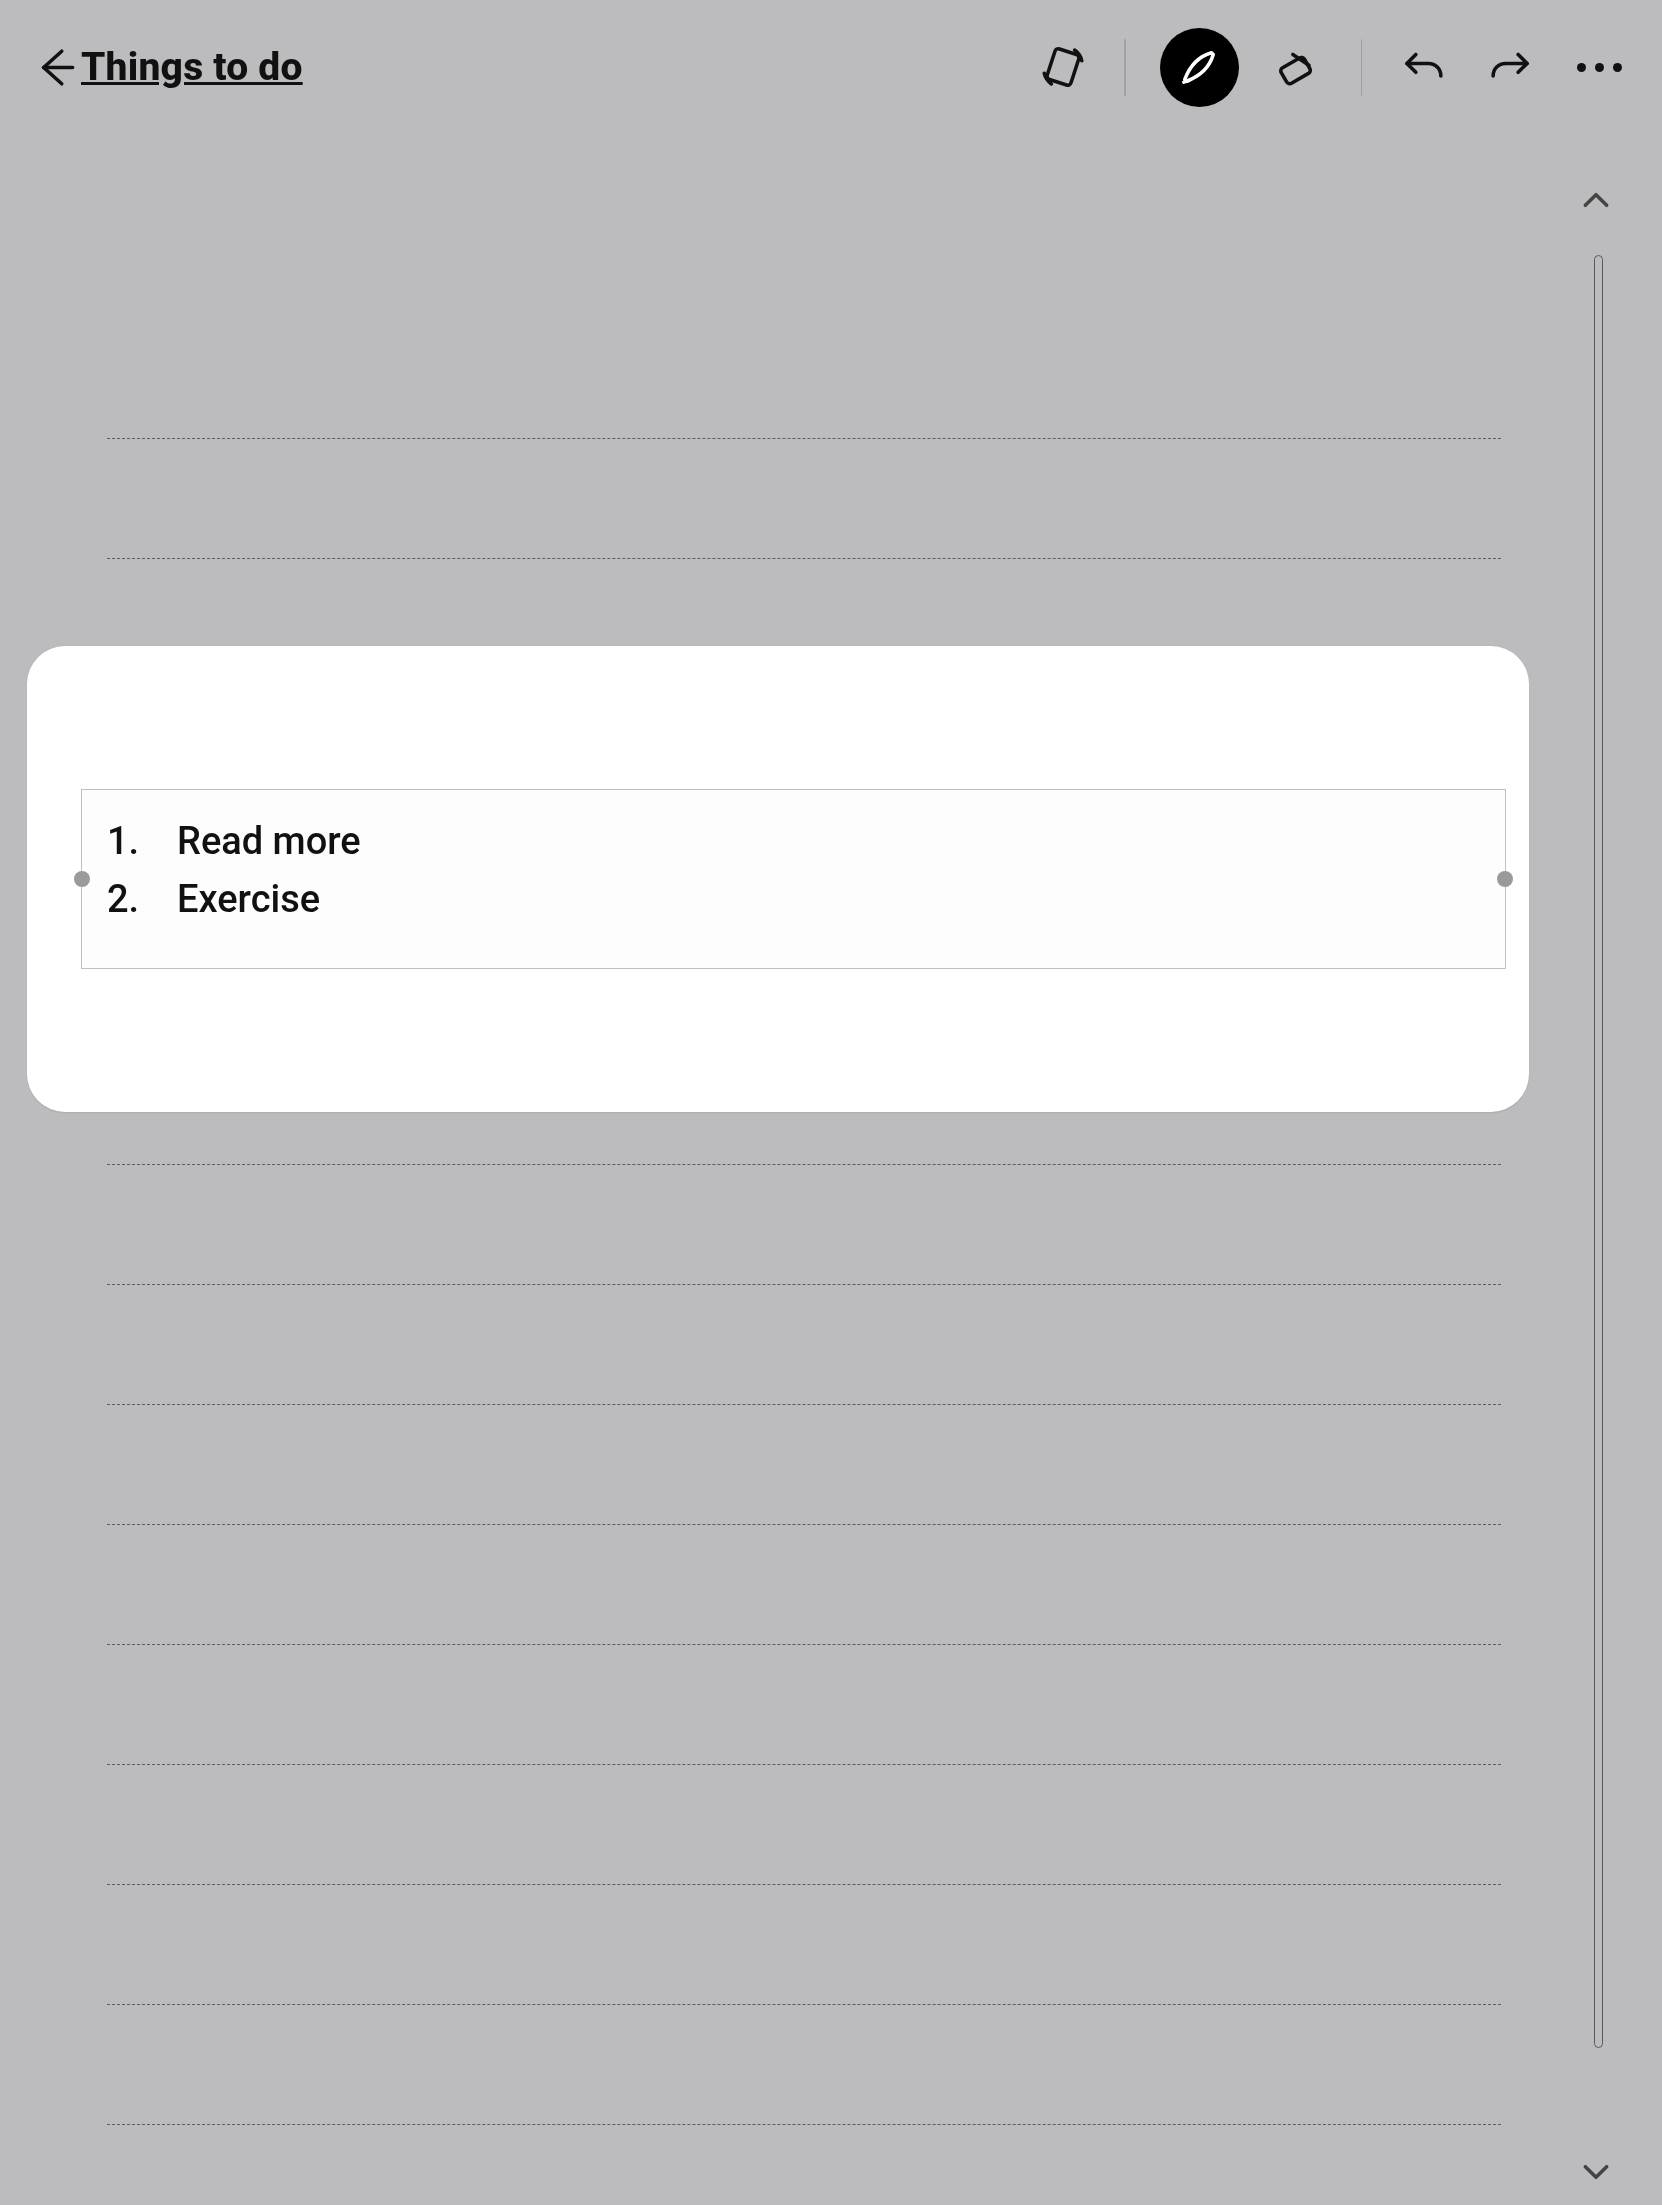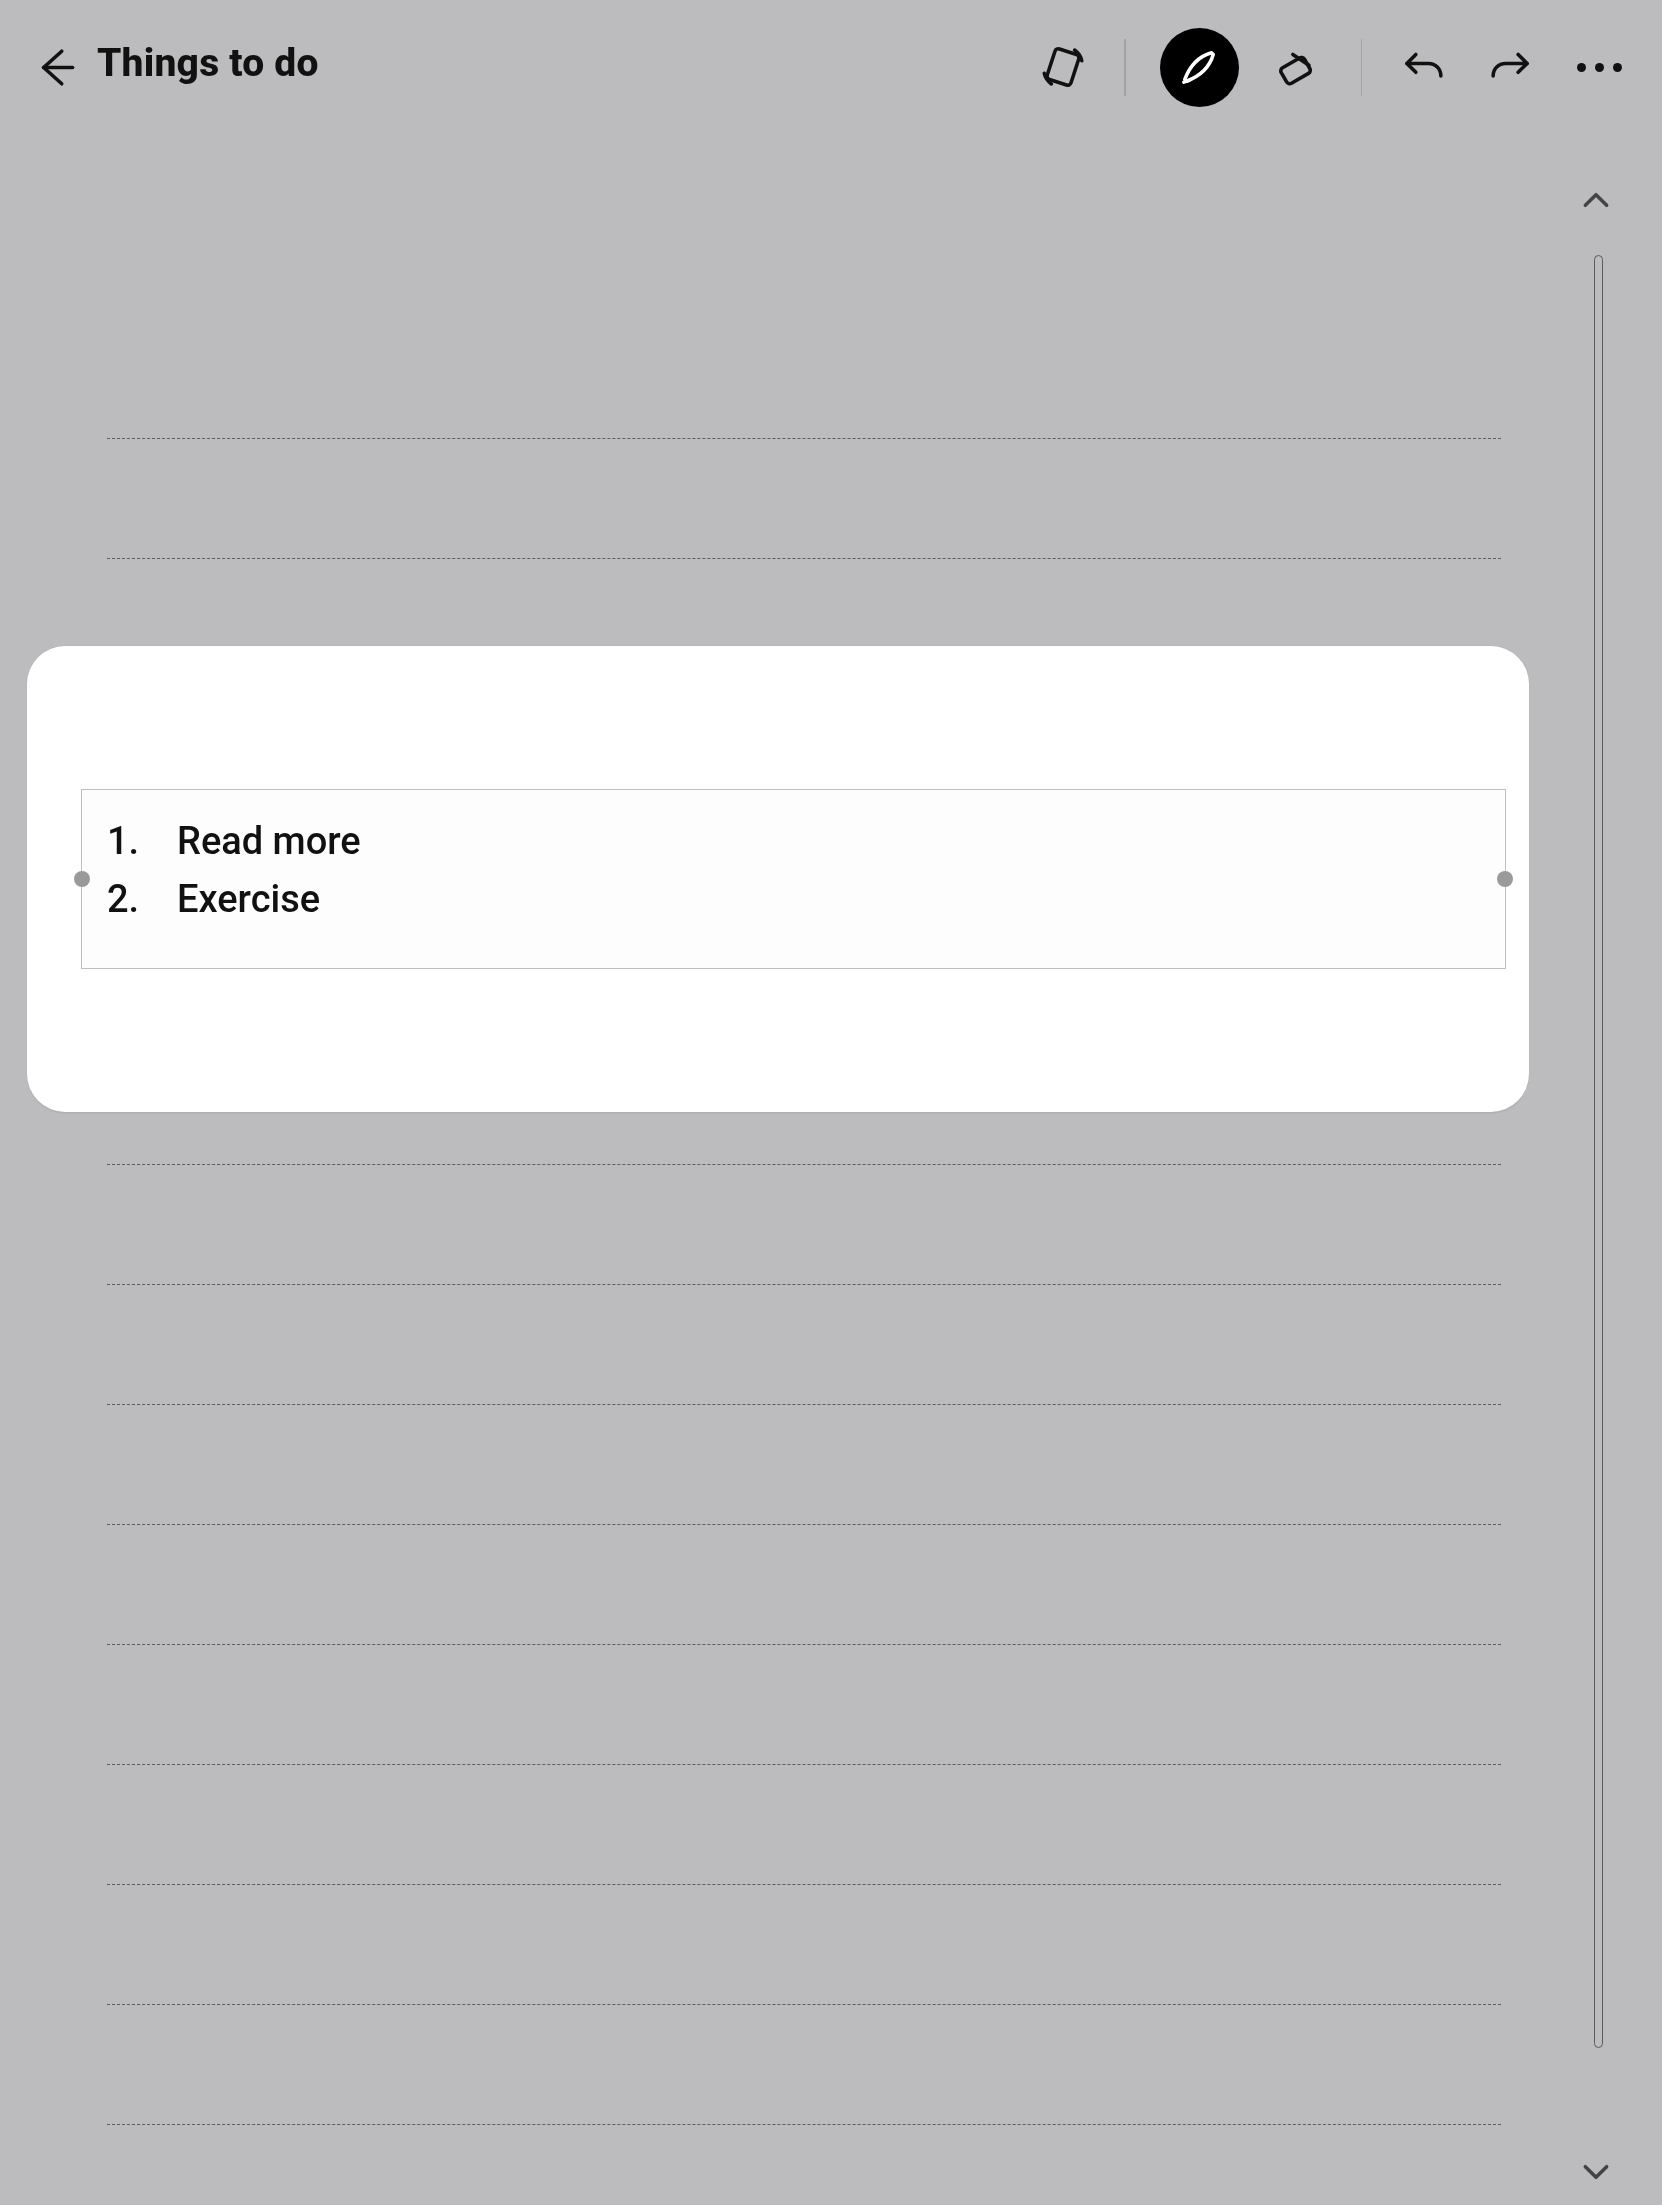--- a/index.html
+++ b/index.html
@@ -25,22 +25,24 @@
   
   .toolbar{
     display:flex;
     align-items:center;
     height:134px;
     padding:0 19.7px 0 27px;
     gap:21.5px;
   }
   .title-wrap{
     display:flex;
-    gap:16px;
+    align-items:center;
+    gap:0;
     flex:1;
+    text-decoration:underline;
   }
   .title{
     font-size:39px;
     font-weight:800;
     letter-spacing:0.2px;
   }
   .tools-right{
     display:flex;
     align-items:center;
     gap:34px;

